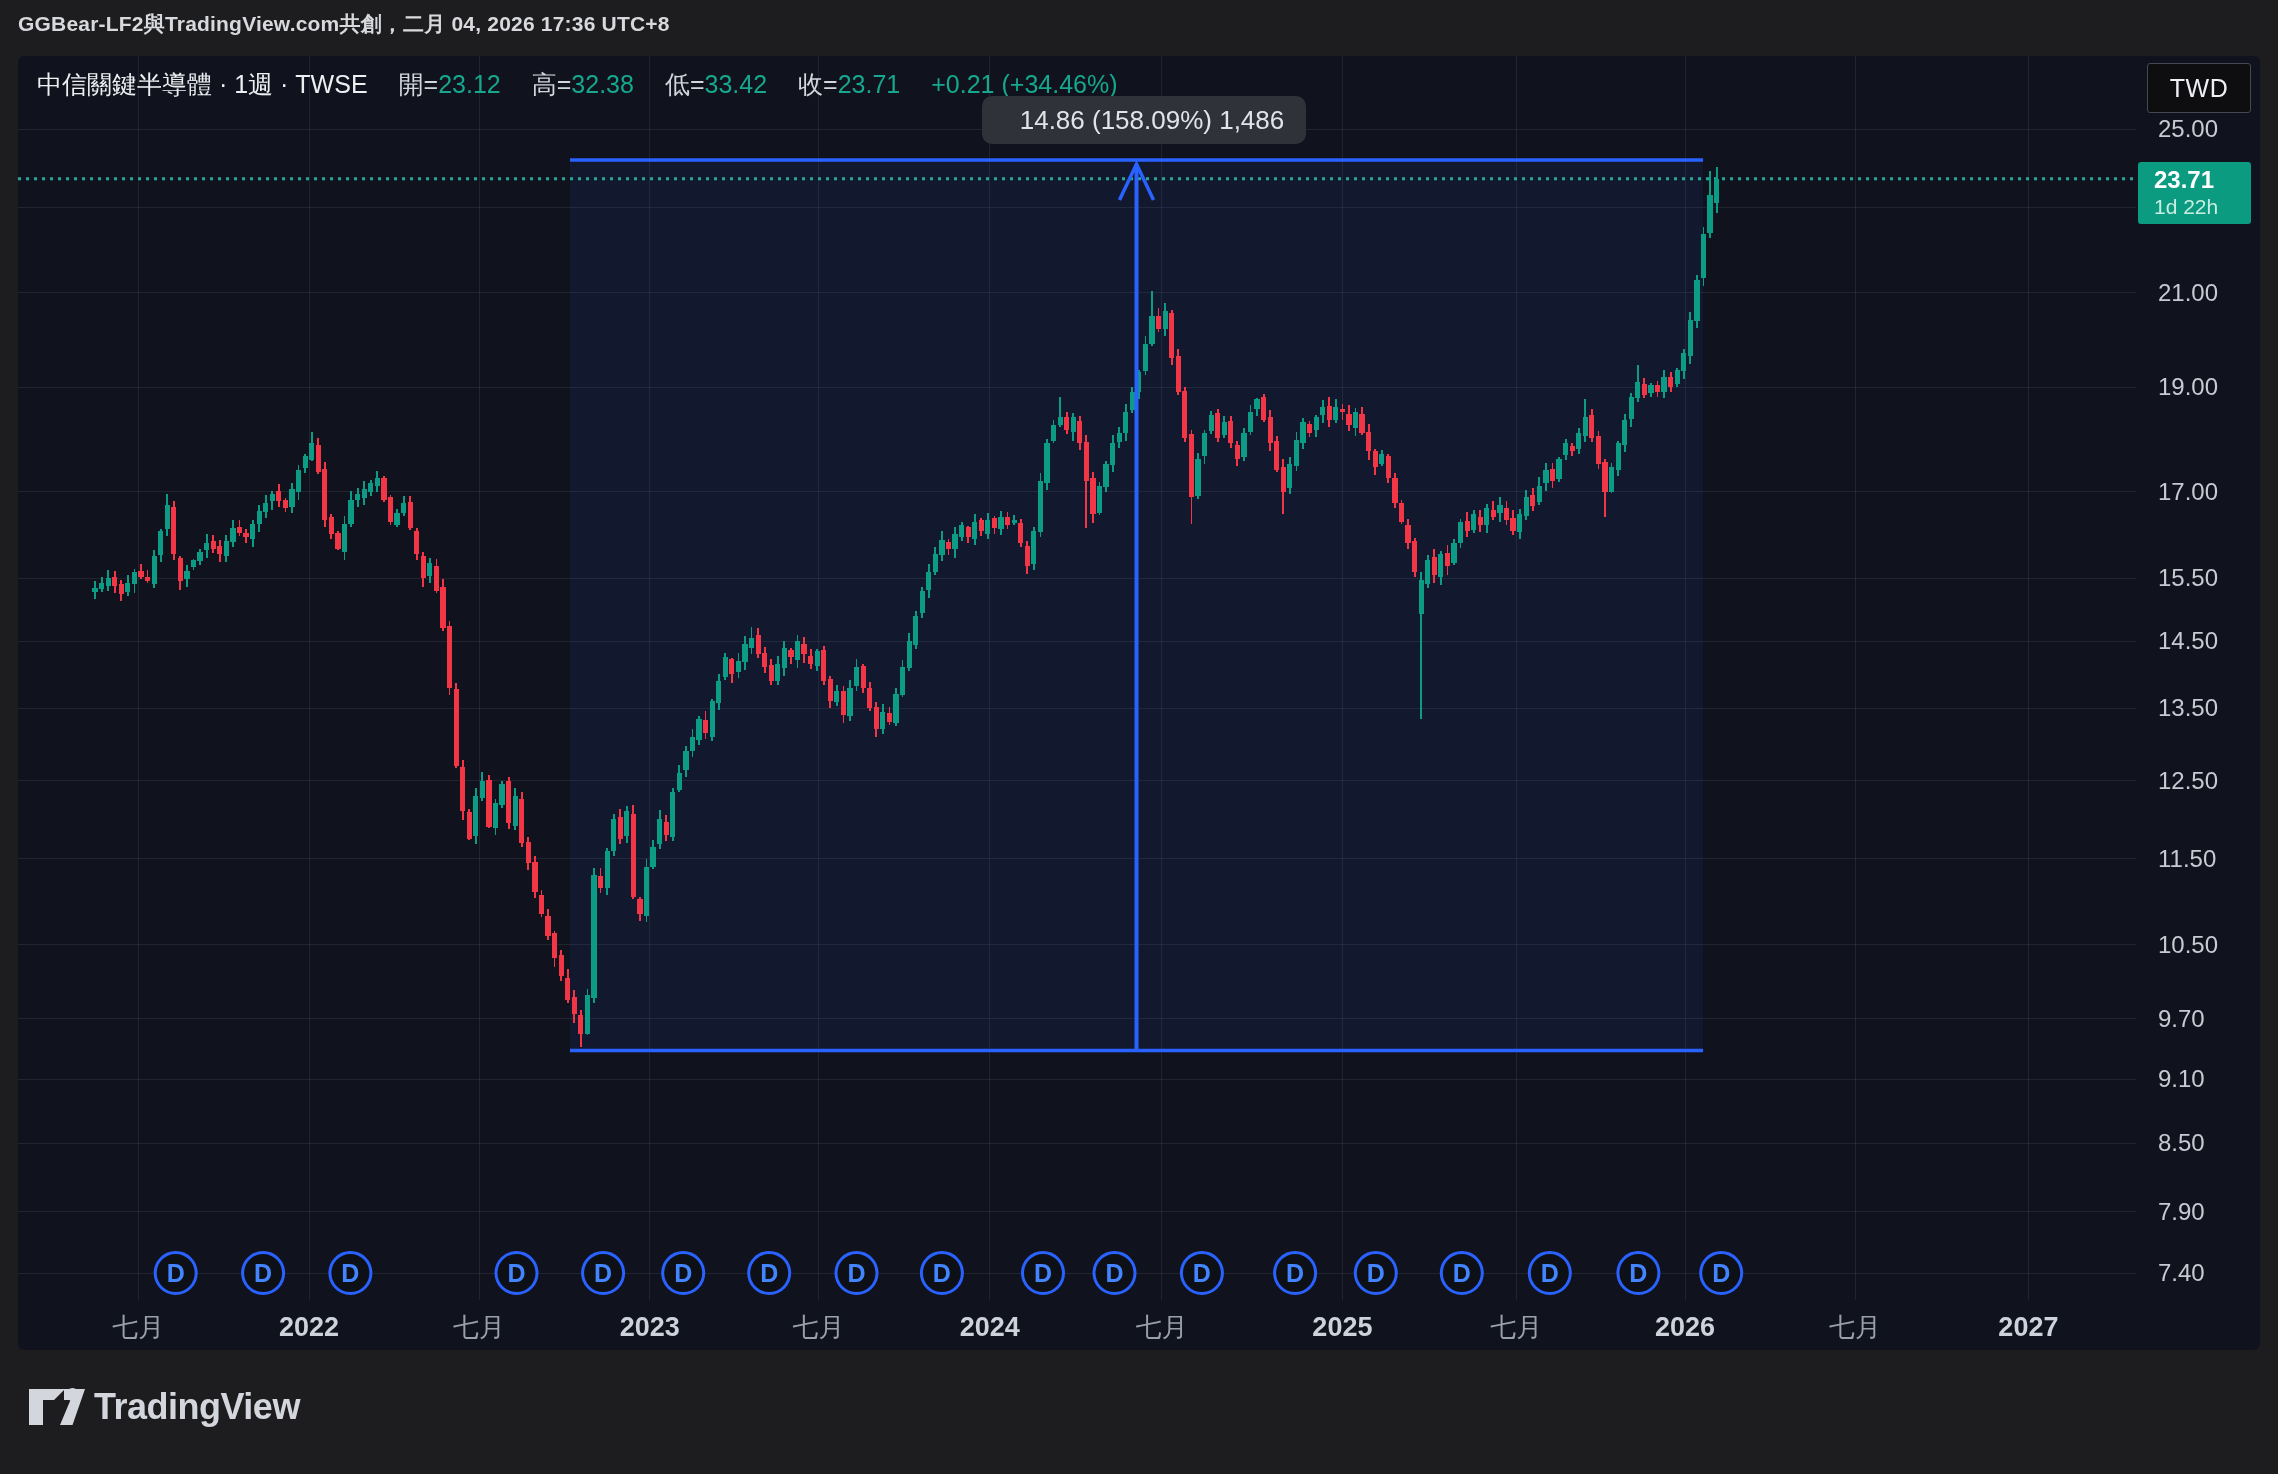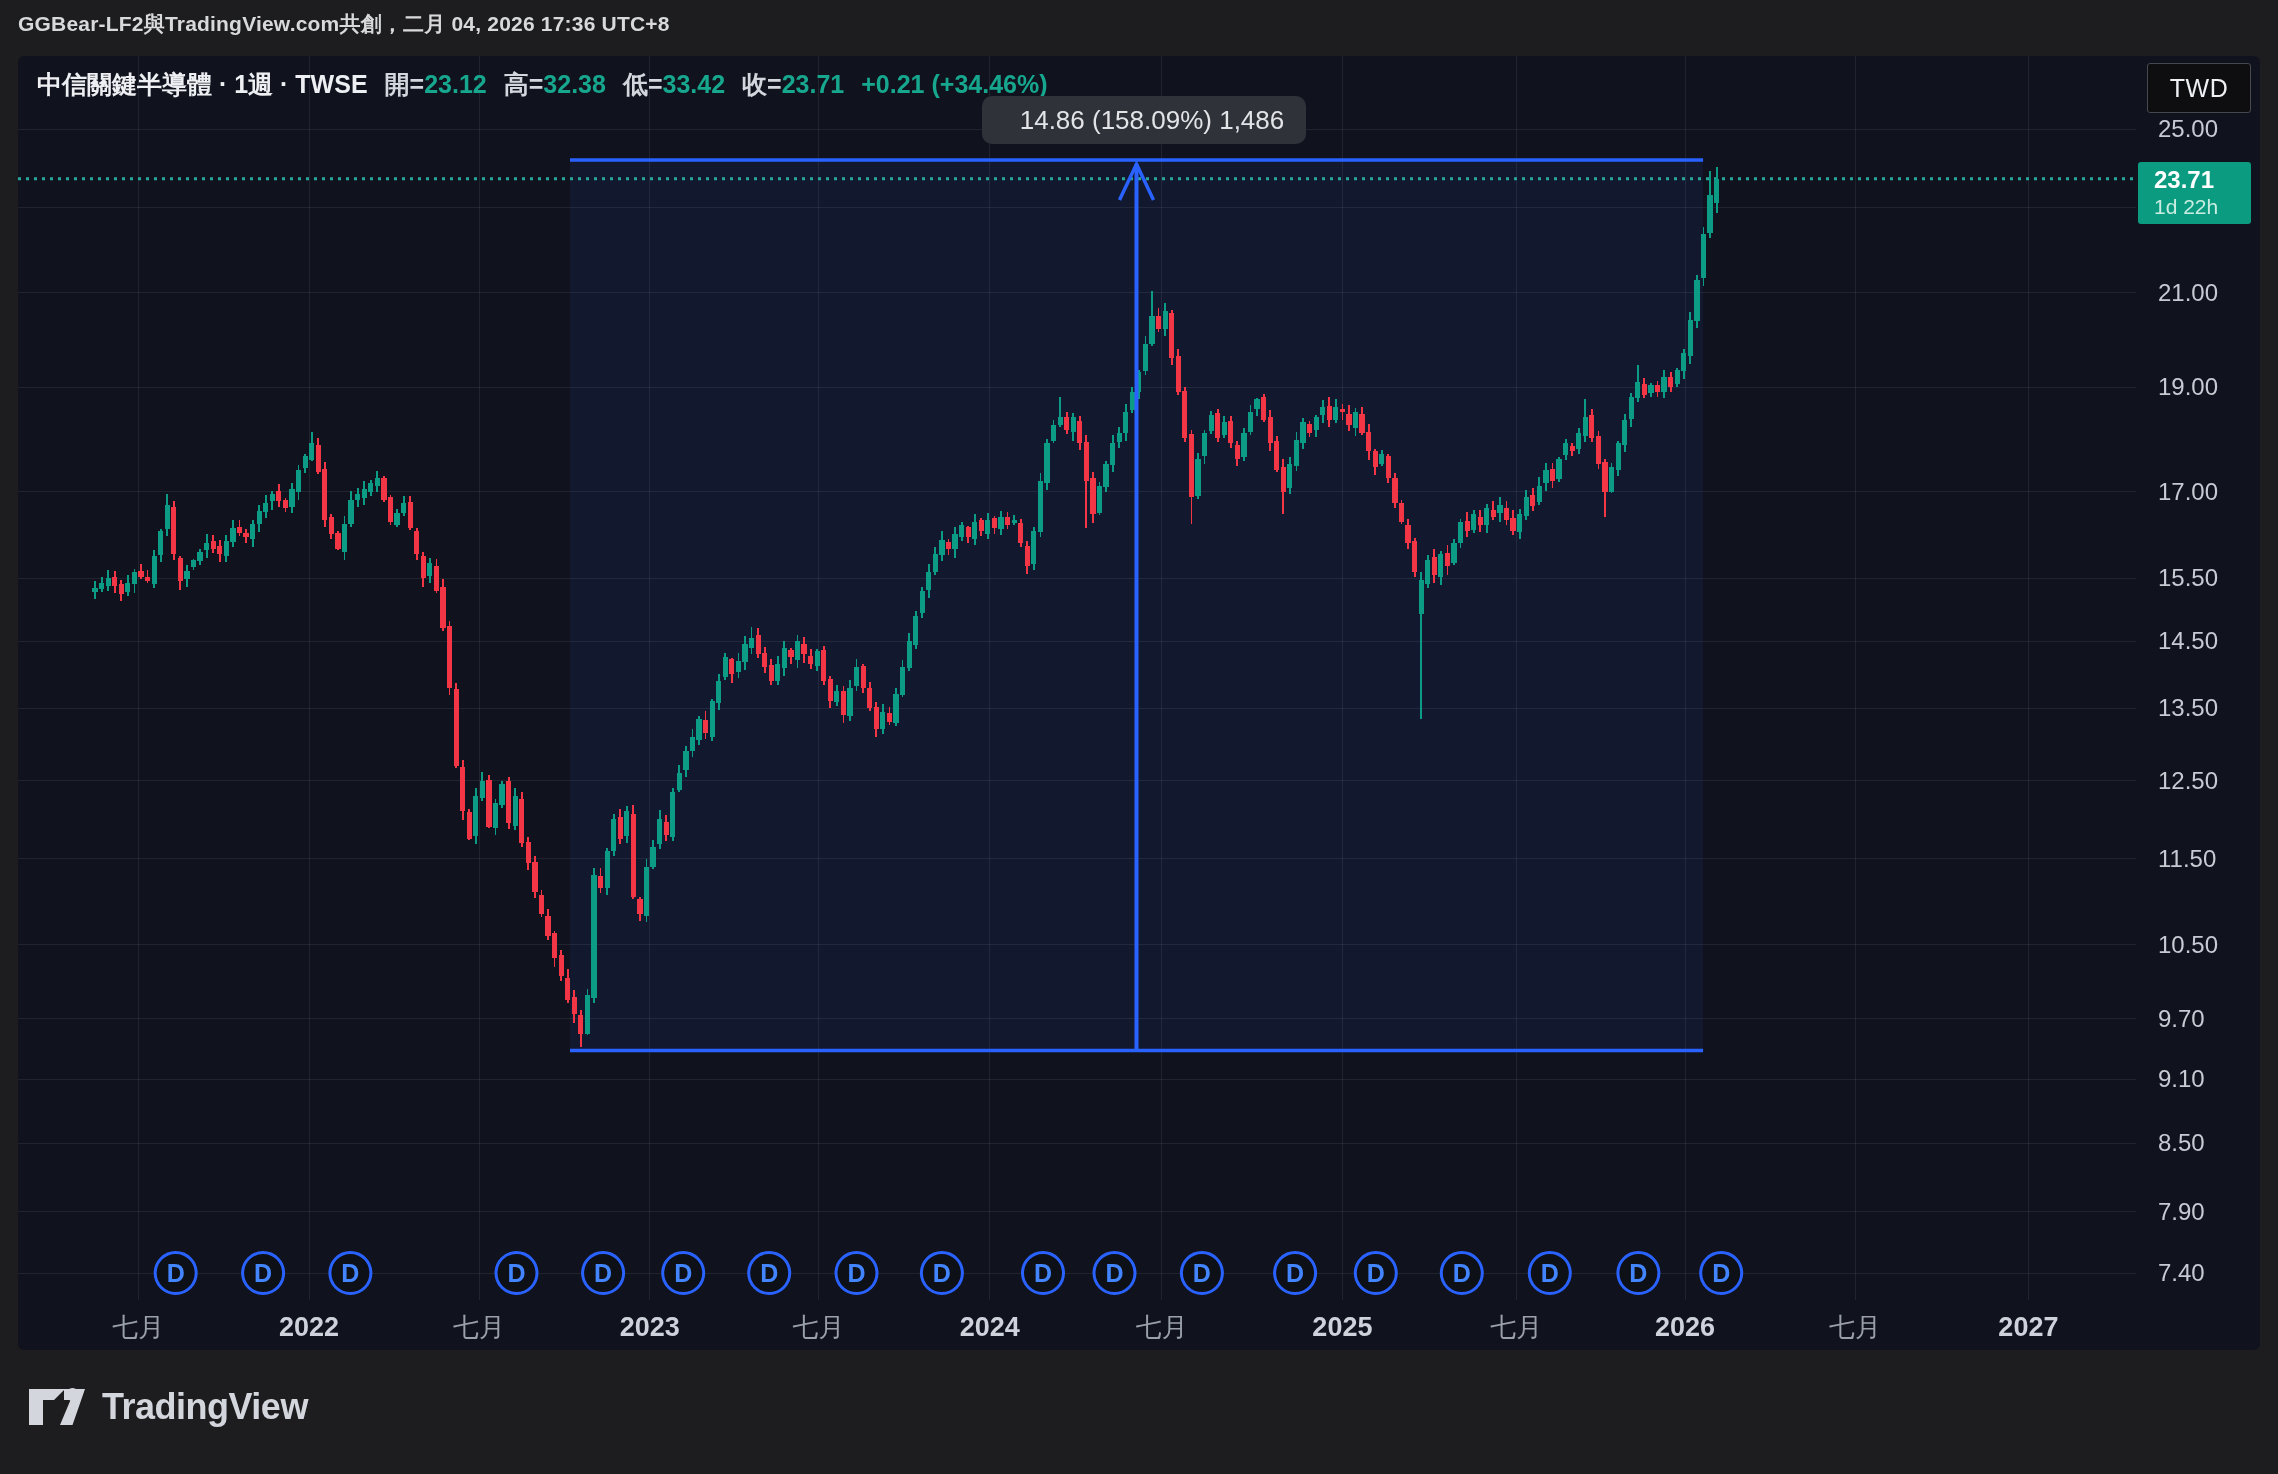--- a/index.html
+++ b/index.html
@@ -7,38 +7,38 @@
         font-family:"Liberation Sans","DejaVu Sans",sans-serif;}
   .topbar{position:absolute;left:0;top:0;width:2278px;height:56px;display:flex;align-items:flex-start;}
   .topbar span{margin:10px 0 0 18px;font-size:21px;font-weight:700;color:#d8d9dc;letter-spacing:.2px;white-space:nowrap;}
   .card{position:absolute;left:18px;top:56px;width:2242px;height:1294px;background:#10131d;
         border-radius:6px;overflow:hidden;}
   .card svg{position:absolute;left:-18px;top:-56px;display:block;}
   .ptick{font-size:24px;fill:#c7cad2;}
   .tmin{font-size:26px;fill:#9aa0aa;}
   .tmaj{font-size:27px;font-weight:700;fill:#ced2db;}
   .dletter{font-size:25px;font-weight:700;fill:#4285ff;}
-  .legend{position:absolute;left:19px;top:13px;display:flex;align-items:center;gap:17px;
-          font-size:25px;color:#dfe2e8;white-space:nowrap;line-height:30px;font-weight:bold;}
+  .legend{position:absolute;left:19px;top:13px;display:flex;align-items:center;gap:31px;
+          font-size:25px;color:#dfe2e8;white-space:nowrap;line-height:30px;}
   .legend .sym{color:#edeff3;}
   .legend .kv .k{color:#d3d6dd;}
   .legend .kv .v{color:#16a78e;text-align:right;}
   .legend .chg{color:#16a78e;}
   .tooltip{position:absolute;left:964px;top:40px;width:308px;height:48px;background:#2f3238;
            border-radius:10px;display:flex;align-items:center;justify-content:center;
            font-size:26px;color:#e2e4e8;padding-left:16px;}
   .twd{position:absolute;left:2129px;top:7px;width:104px;height:50px;border-radius:3px;
        background:#0e0e10;border:1.5px solid #45494f;color:#eef0f4;font-size:25px;
        letter-spacing:.5px;font-family:inherit;cursor:pointer;}
   .pricelabel{position:absolute;left:2120px;top:106px;width:113px;height:62px;background:#0a9b81;
               border-radius:3px;box-sizing:border-box;padding:3px 0 0 16px;}
   .pricelabel .p{font-size:24px;font-weight:700;color:#ffffff;line-height:29px;}
   .pricelabel .cd{font-size:21px;color:#c9ede1;line-height:26px;}
   .footer{position:absolute;left:0;top:1350px;width:2278px;height:124px;}
-  .brand{position:absolute;left:28px;top:36px;display:flex;align-items:center;gap:16px;color:#d3d6dc;}
+  .brand{position:absolute;left:28px;top:36px;display:flex;align-items:center;gap:8px;color:#d3d6dc;}
   .brand .btxt{font-size:36px;font-weight:700;letter-spacing:-.5px;}
 </style>
 </head>
 <body>
 
 <div class="page">
 
   <div class="topbar">
     <span>GGBear-LF2與TradingView.com共創，二月 04, 2026 17:36 UTC+8</span>
   </div>

